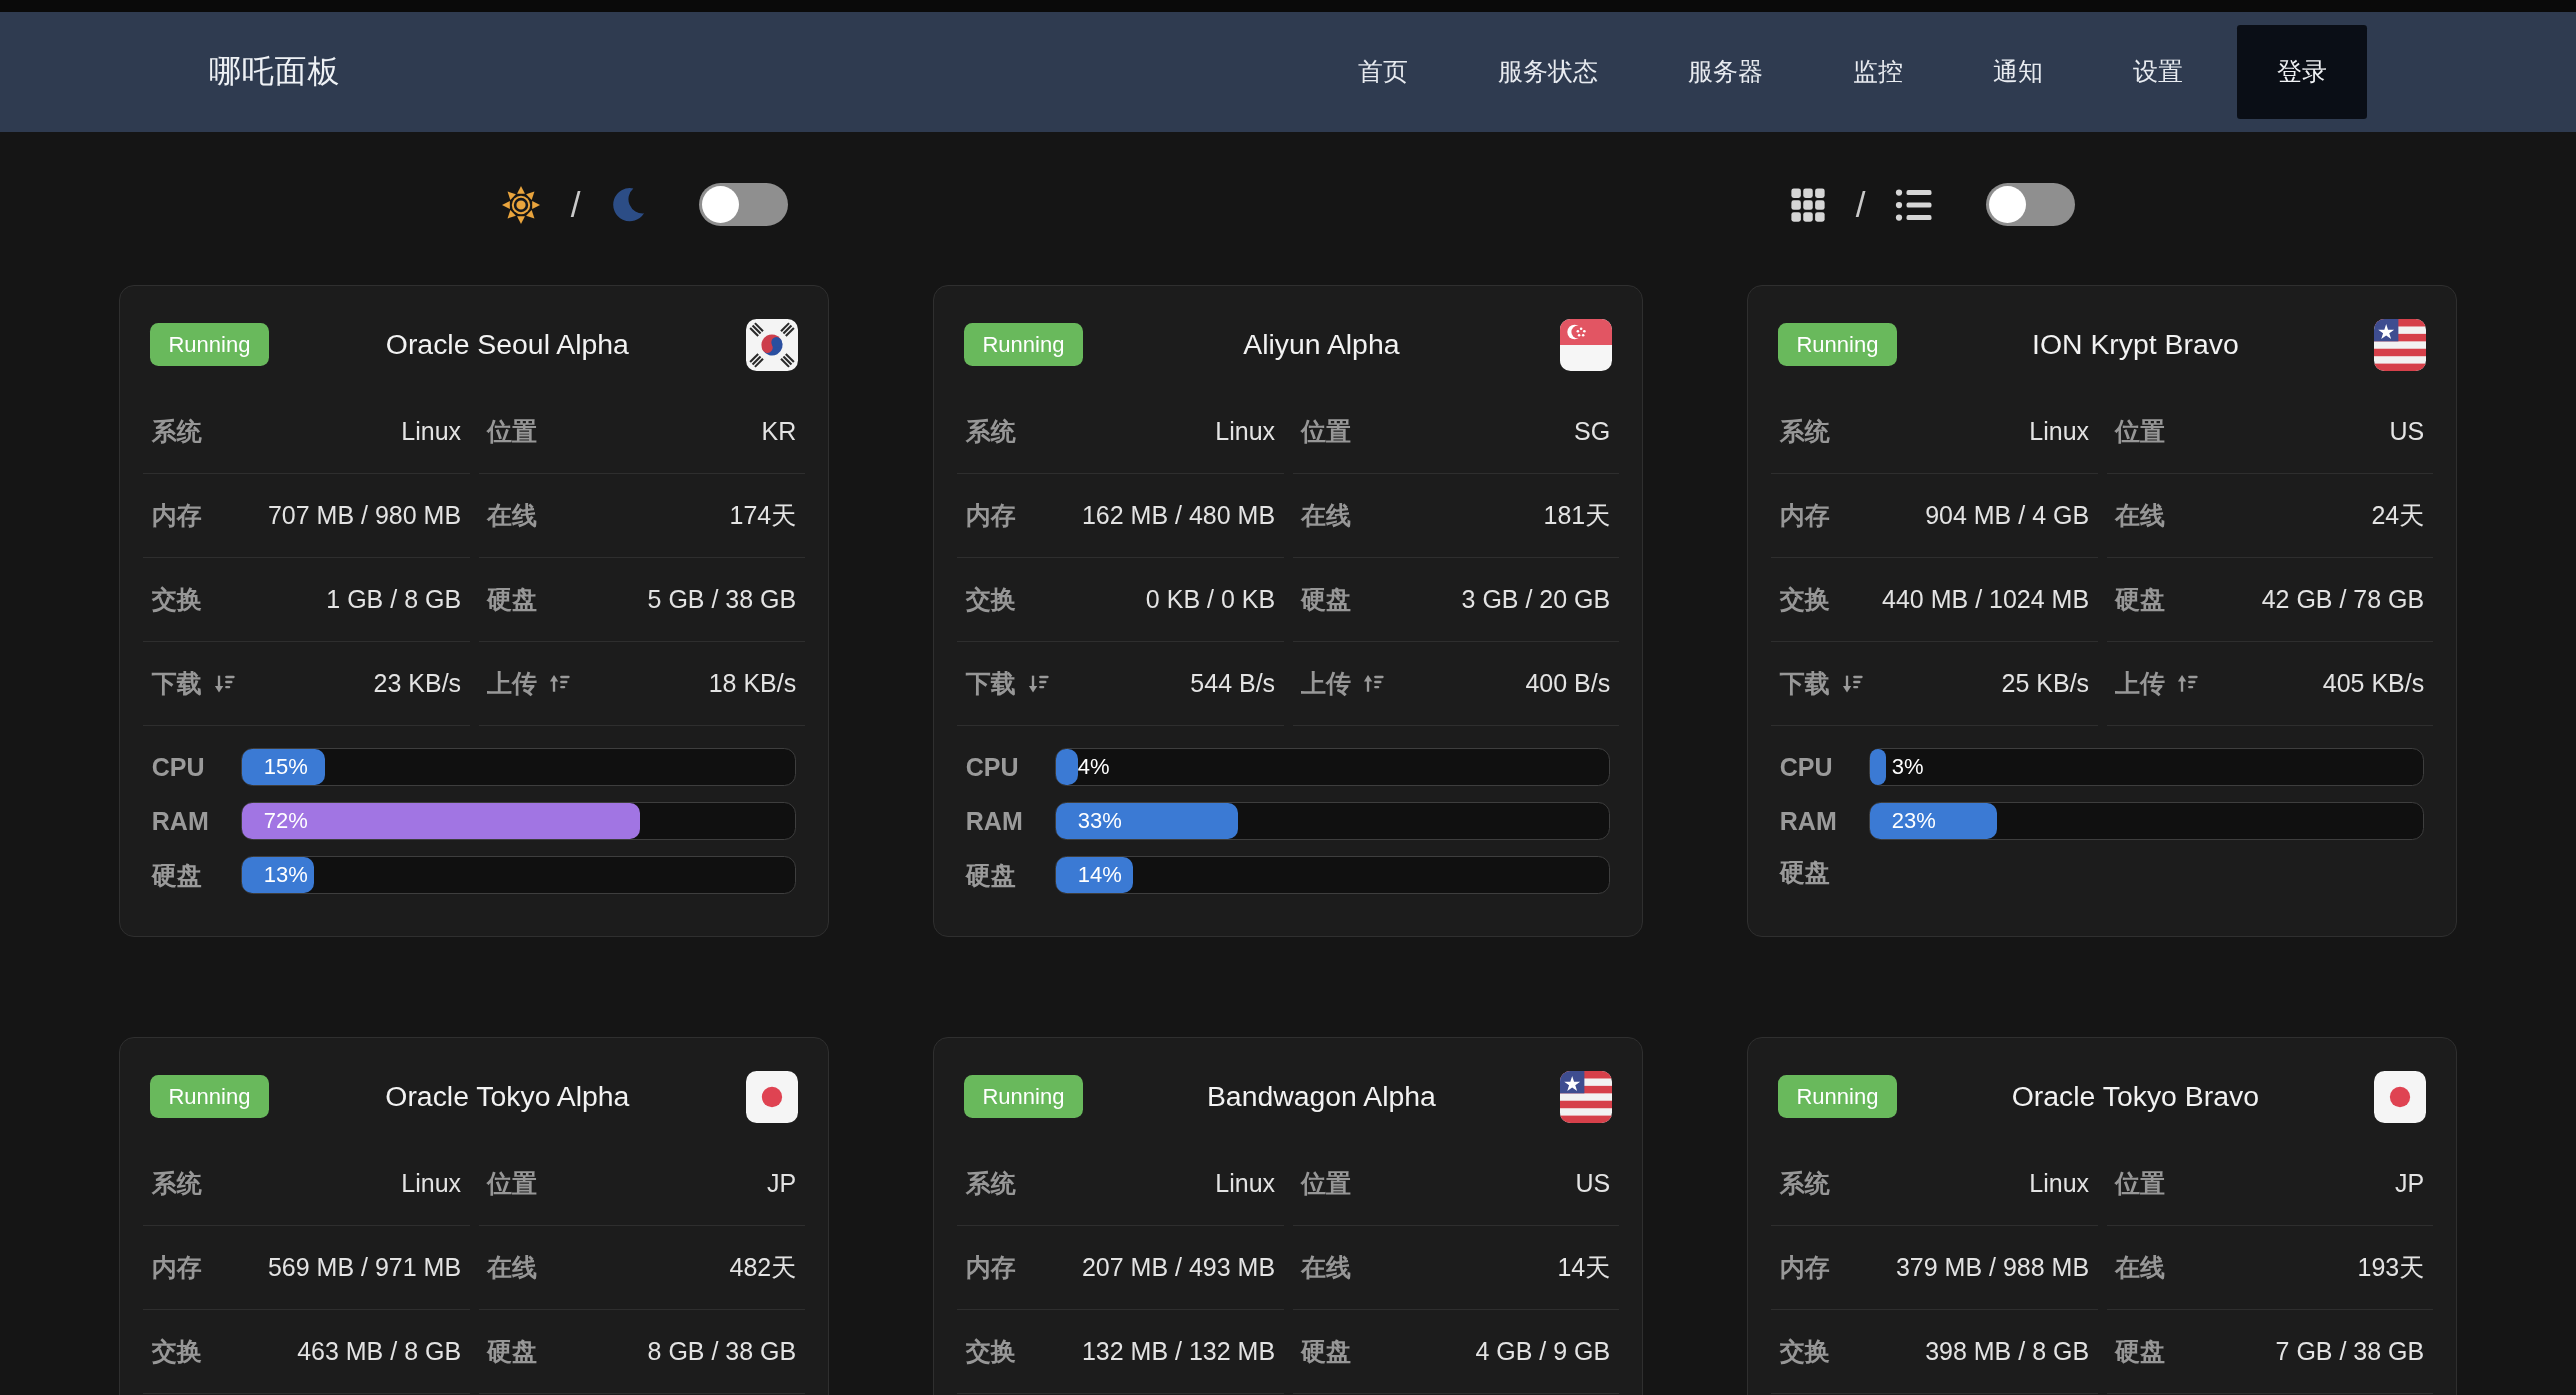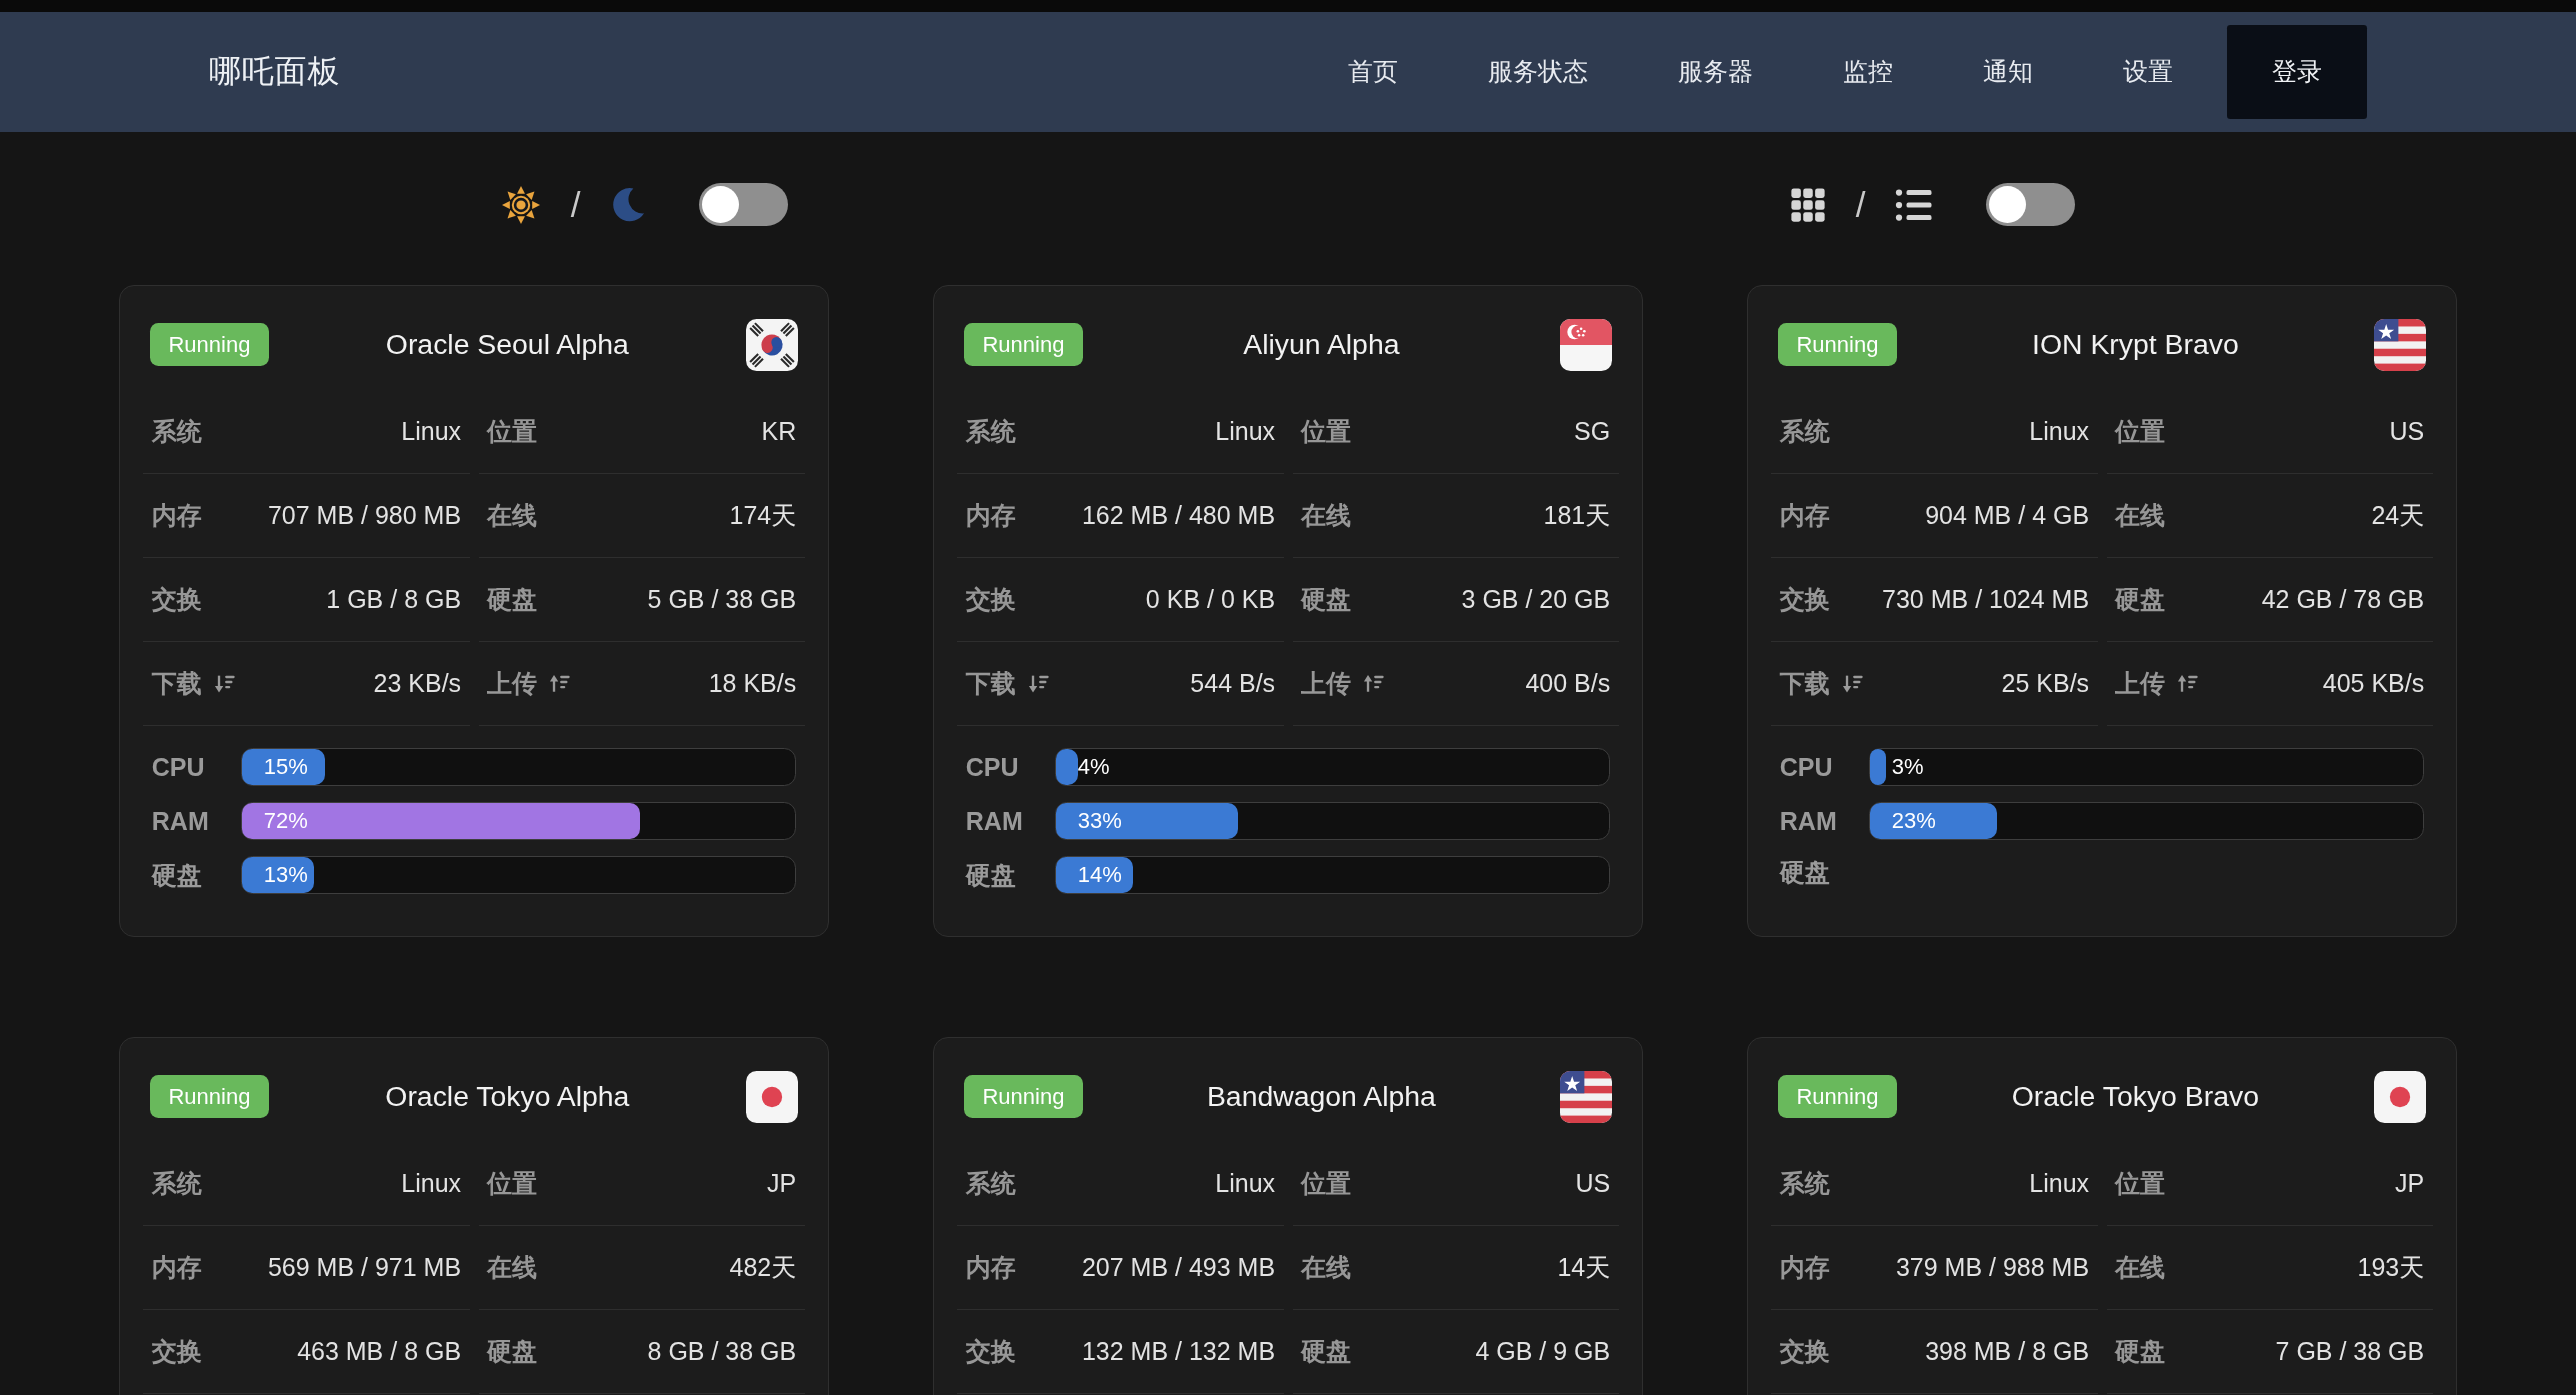--- a/index.html
+++ b/index.html
@@ -18,21 +18,21 @@
     display: flex;
     align-items: center;
     padding: 0 209px;
   }
   .brand { font-size: 32px; color: #eef1f5; letter-spacing: 0.8px; }
   .spacer { flex: 1; }
   .nav { display: flex; align-items: center; gap: 90px; }
   .nav-item { font-size: 25px; color: #e8ebf0; cursor: pointer; white-space: nowrap; }
   .login-btn {
     margin-left: 54px;
-    width: 140px; height: 94px;
+    width: 130px; height: 94px;
     background: var(--login-bg, #0a0e16);
     color: #f0f2f5;
     font-size: 25px;
     display: flex; align-items: center; justify-content: center;
     border-radius: 3.3px;
     cursor: pointer;
   }
 
   
   .toolbar { display: flex; margin-top: 43px; height: 60px; }
@@ -456,21 +456,21 @@
         <div class="cell">
           <span class="label">内存</span>
           <span class="value">904 MB / 4 GB</span>
         </div>
         <div class="cell">
           <span class="label">在线</span>
           <span class="value">24天</span>
         </div>
         <div class="cell">
           <span class="label">交换</span>
-          <span class="value">730 MB / 1024 MB</span>
+          <span class="value">440 MB / 1024 MB</span>
         </div>
         <div class="cell">
           <span class="label">硬盘</span>
           <span class="value">42 GB / 78 GB</span>
         </div>
         <div class="cell">
           <span class="label">下载<span style="display: inline-flex;">
               <svg viewBox="0 0 32 32" width="23.4" height="23.4" fill="#9a9a9a">
                 <rect x="8" y="5" width="3.2" height="17"></rect>
                 <path d="M4 19 L15.4 19 L9.6 28 Z"></path>

